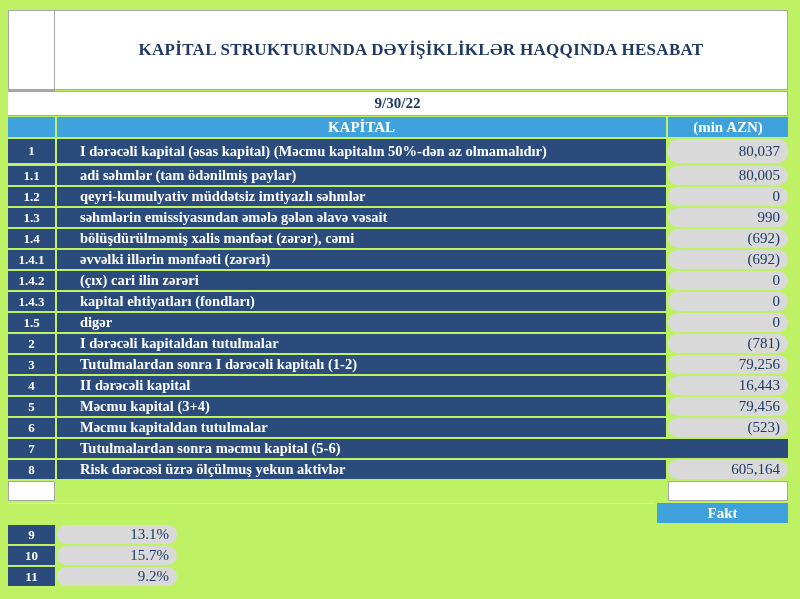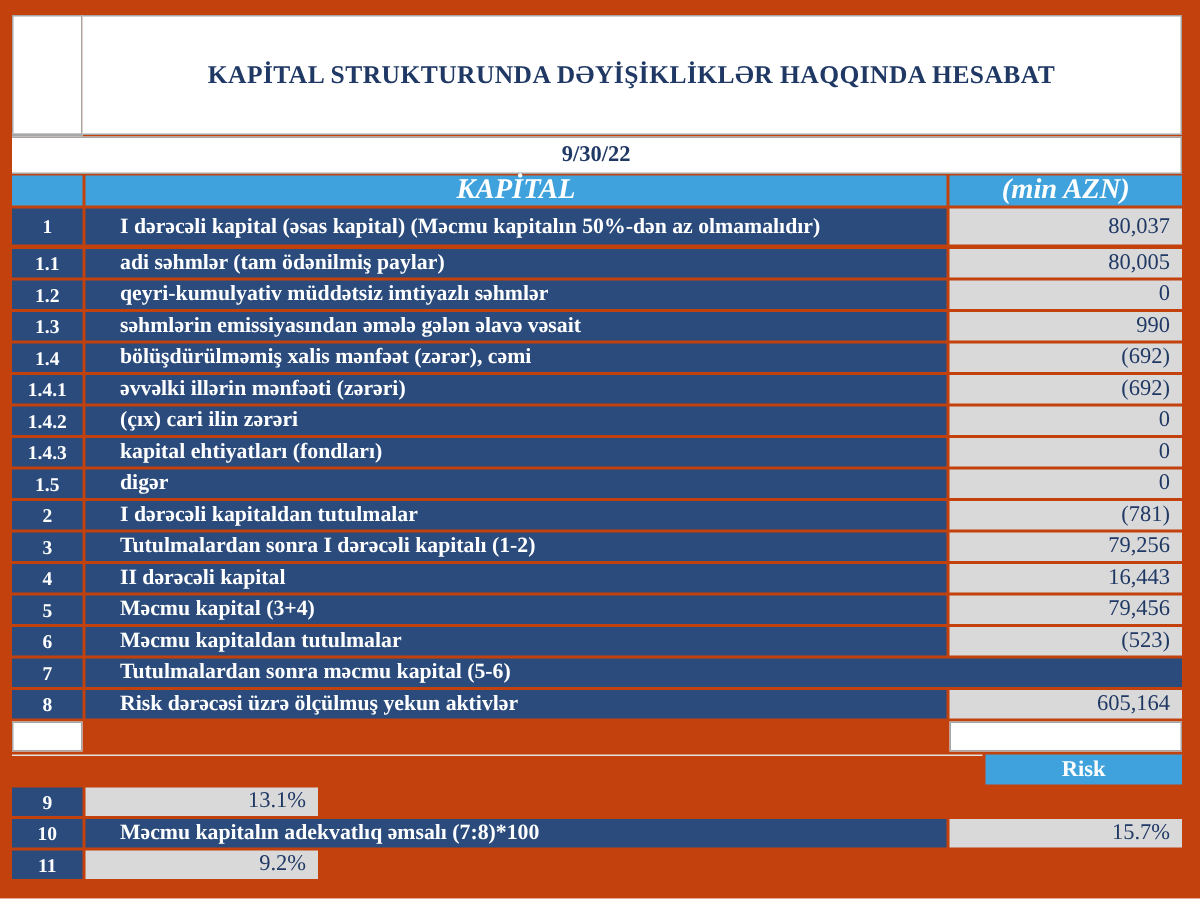--- a/index.html
+++ b/index.html
@@ -1,19 +1,19 @@
 <!DOCTYPE html>
 <html><head>
 <meta charset="utf-8">
 <style>
   html,body{margin:0;padding:0;background:#fff;}
   .sheet{
     position:relative;
     width:800px;height:599px;
-    background:#c2410c;
+    background:#bef264;
     font-family:"Liberation Serif","DejaVu Serif",serif;
     overflow:hidden;
   }
   .tablewrap{position:absolute;left:8px;top:10px;width:780px;}
 
   
   .trow{display:flex;}
   .cell{box-sizing:border-box;}
   .spacer-cell{width:47px;border:1px solid #a6a6a6;background:#fff;}
   .title-cell{
@@ -24,40 +24,40 @@
   }
   .title-row{height:80px;}
   .date-row{height:27px;margin-top:-1px;flex-direction:column;}
   .date-row .title-cell{font-size:15px;letter-spacing:0;}
 
   
   .colhead-row{height:20px;margin-top:1px;}
   .blue{background:#3fa2dc;color:#ffffff;font-weight:bold;}
   .numcol{width:47px;flex:none;}
   .labelcol{flex:1;margin-left:2px;}
-  .valuecol{width:155px;flex:none;margin-left:2px;}
+  .valuecol{width:120px;flex:none;margin-left:2px;}
   .colhead-row .labelcol,.colhead-row .valuecol{
-    display:flex;align-items:center;justify-content:center;font-size:19px;font-style:italic;
+    display:flex;align-items:center;justify-content:center;font-size:15px;
   }
 
   
   .drow{display:flex;height:19px;margin-top:2px;}
   .rows-main .drow:first-child{height:24px;margin-bottom:3px;}
   .navy{background:#2a4b7c;color:#ffffff;font-weight:bold;}
   .drow .numcol{
     display:flex;align-items:center;justify-content:center;font-size:13px;
   }
   .drow .labelcol{
     display:flex;align-items:center;justify-content:flex-start;
     padding-left:23px;font-size:14.5px;white-space:nowrap;overflow:hidden;
   }
   .drow .valuecol{
     background:#d9d9d9;color:#1f3864;font-weight:normal;
     display:flex;align-items:center;justify-content:flex-end;
-    padding-right:8px;font-size:15px;
+    padding-right:8px;font-size:15px;border-radius:10px;
   }
 
   
   .gap-row{display:flex;height:20px;margin-top:2px;}
   .gap-box{background:#fff;border:1px solid #a6a6a6;}
   .gap-mid{flex:1;margin-left:2px;margin-right:2px;}
   .fakt-row{display:flex;height:20px;margin-top:2px;}
   .fakt-empty{flex:1;border-top:1px solid #e2e2e2;}
   .fakt-cell{
     width:131px;flex:none;margin-left:2px;
@@ -184,32 +184,31 @@
 </div>
 
     <div class="gap-row">
       <div class="cell numcol gap-box"></div>
       <div class="cell gap-mid"></div>
       <div class="cell valuecol gap-box" style="margin-left:0;"></div>
     </div>
 
     <div class="fakt-row">
       <div class="cell fakt-empty"></div>
-      <div class="cell fakt-cell blue">Risk</div>
+      <div class="cell fakt-cell blue">Fakt</div>
     </div>
 
     <div class="rows-ratio">
   <div class="drow">
     <div class="cell numcol navy">9</div>
     <div class="cell valuecol">13.1%</div>
   </div>
 
   <div class="drow">
     <div class="cell numcol navy">10</div>
-    <div class="cell labelcol navy">Məcmu kapitalın  adekvatlıq  əmsalı (7:8)*100</div>
     <div class="cell valuecol">15.7%</div>
   </div>
 
   <div class="drow">
     <div class="cell numcol navy">11</div>
     <div class="cell valuecol">9.2%</div>
   </div>
 </div>
 
   </div>

